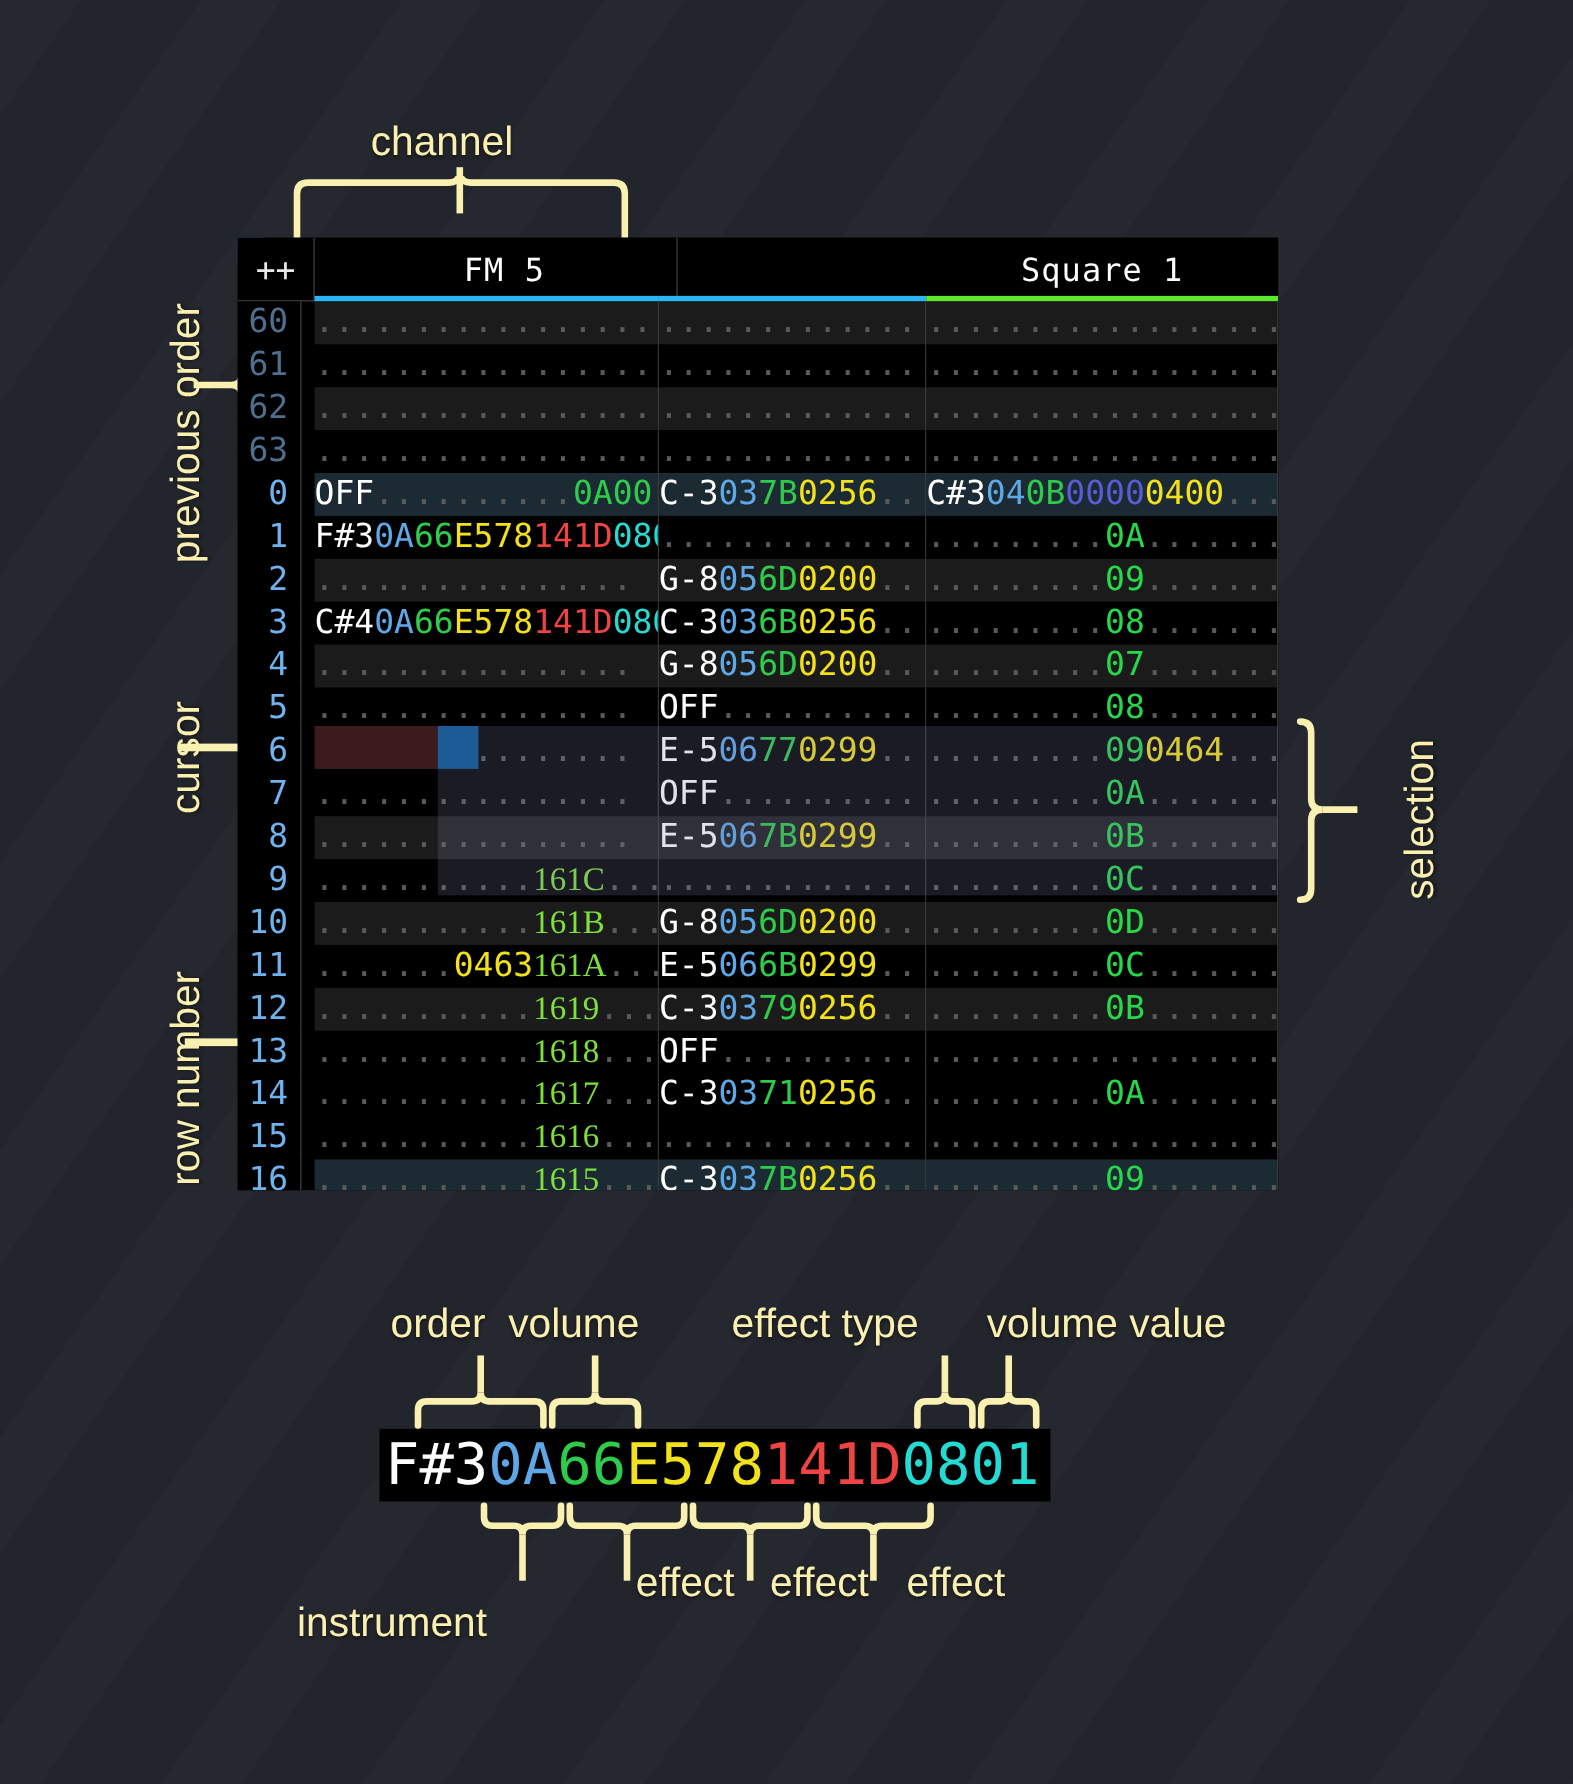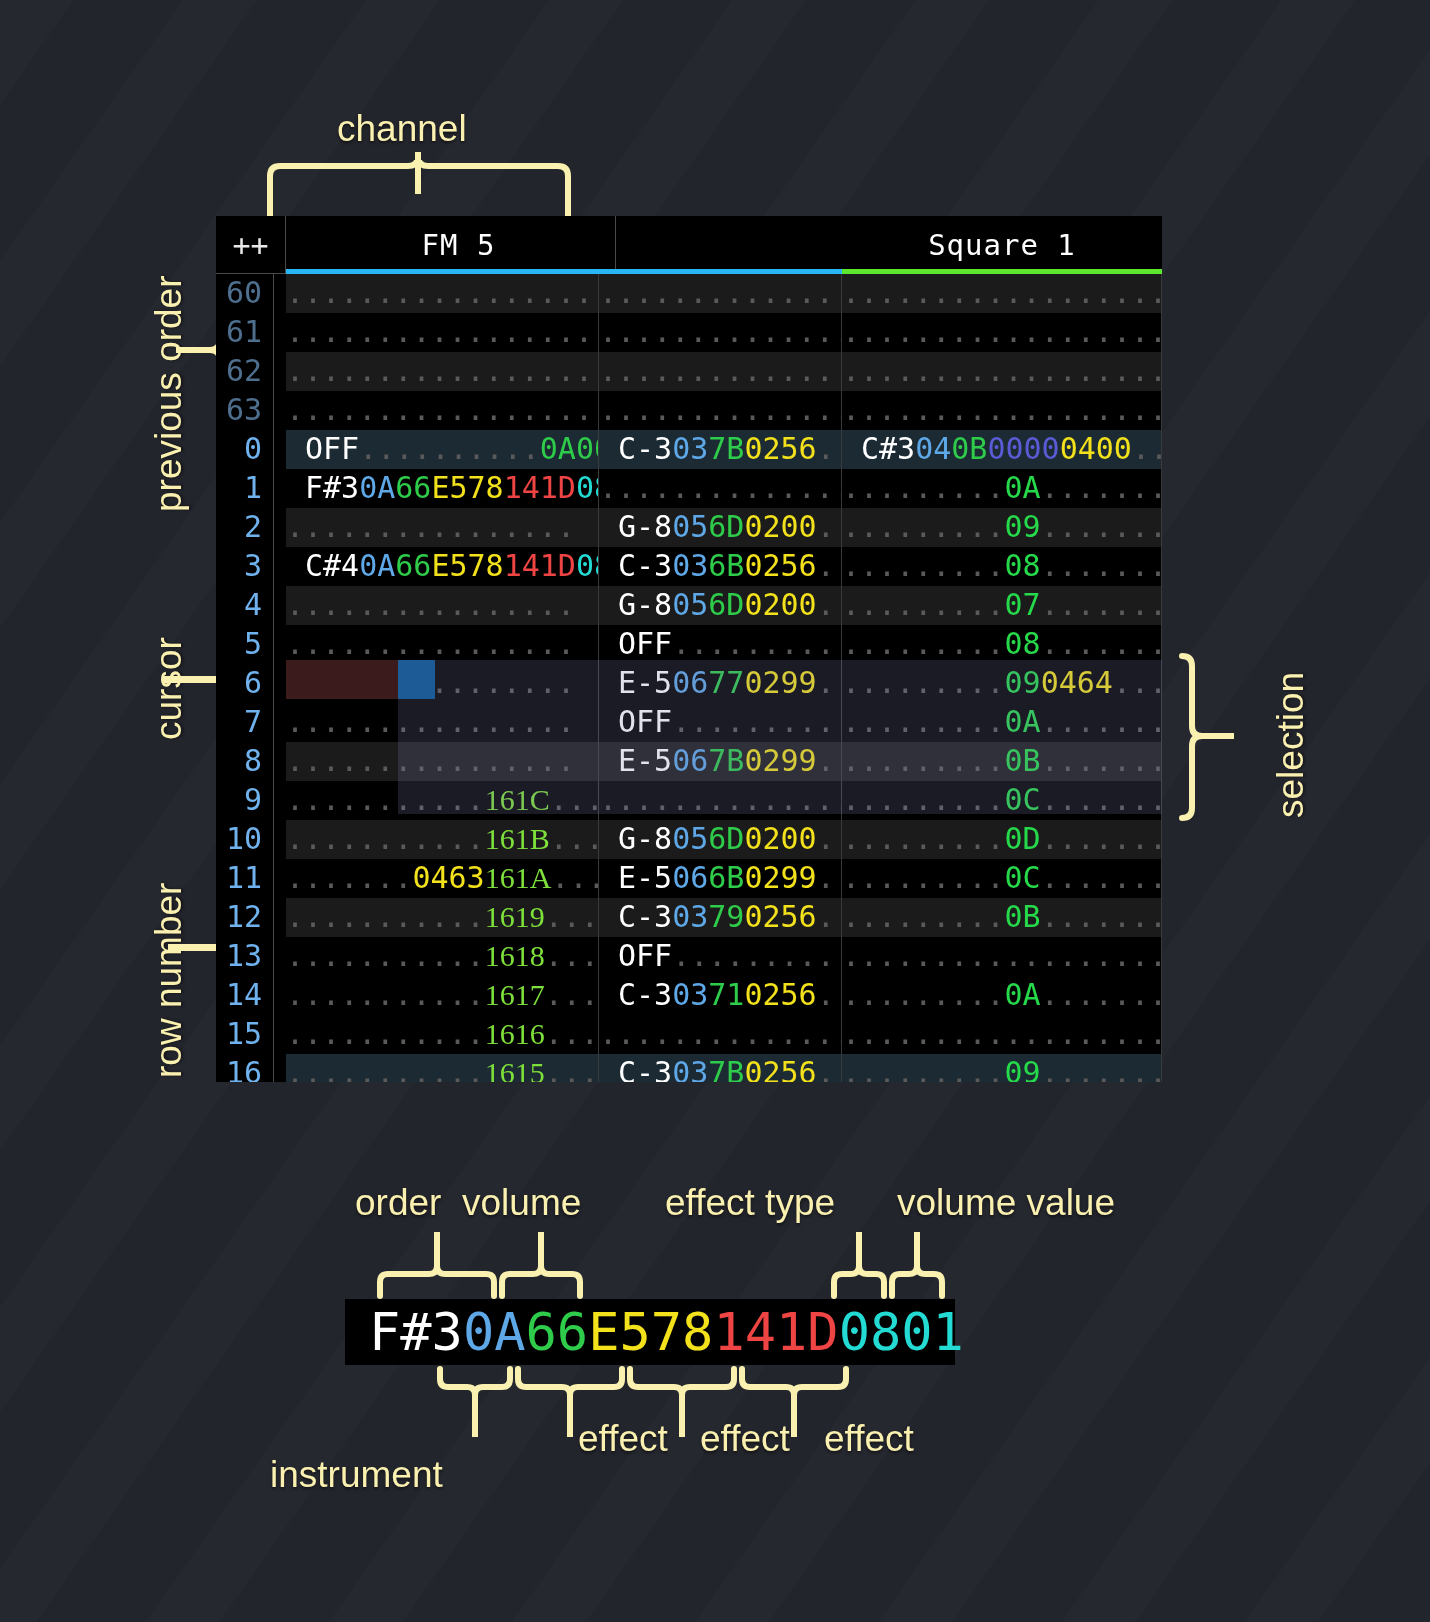--- a/index.html
+++ b/index.html
@@ -88,21 +88,21 @@
   .rowbg{position:absolute;left:70px;top:0;right:0;height:100%;}
 
   
   .hl-beat{background:#1b2a33;}
   .hl-sub{background:#1b1b1b;}
   .sel{position:absolute;background:rgba(118,124,170,0.22);}
   .curbg{position:absolute;background:#3b1b1b;}
   .curbox{position:absolute;background:#1d5b96;}
 
   
-  .c-note{color:#ffffff;padding-left:19px;}
+  .c-note{color:#ffffff;}
   .c-dot{color:#5a5a5a;}
   .c-ins{color:#5fa8e8;}
   .c-vol{color:#2ecc4a;}
   .c-fx1{color:#f2e11b;}
   .c-fx2{color:#ef4444;margin-top:16px;}
   .c-fx3{color:#24dbd4;}
   .c-pur{color:#5b5bd6;}
   .c-grn2{color:#7ee03a;font-family:Liberation Serif, serif;}
   .c-vgrn{color:#26d94a;}
 

